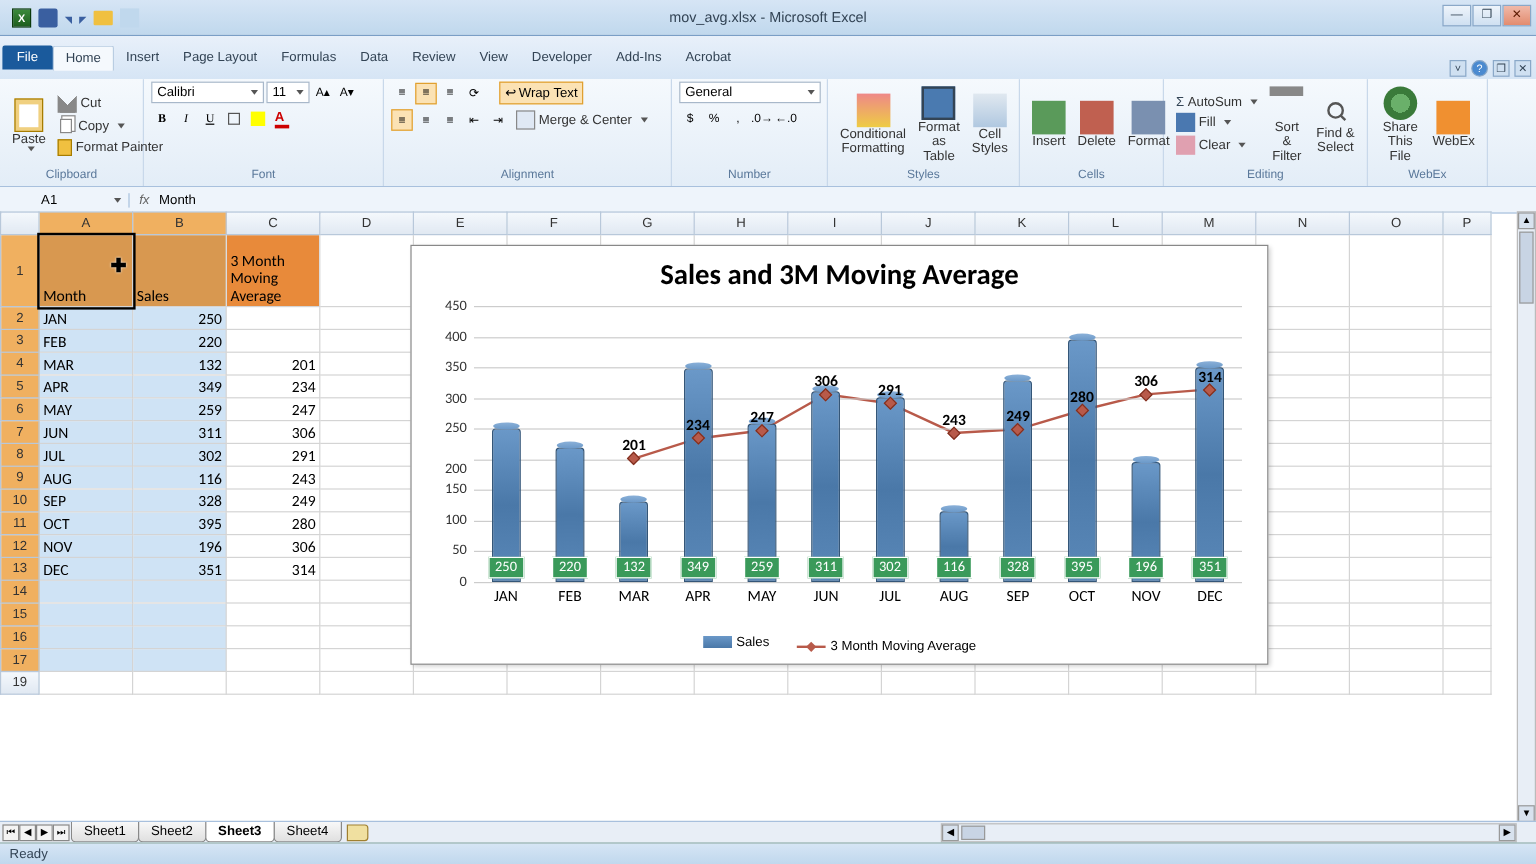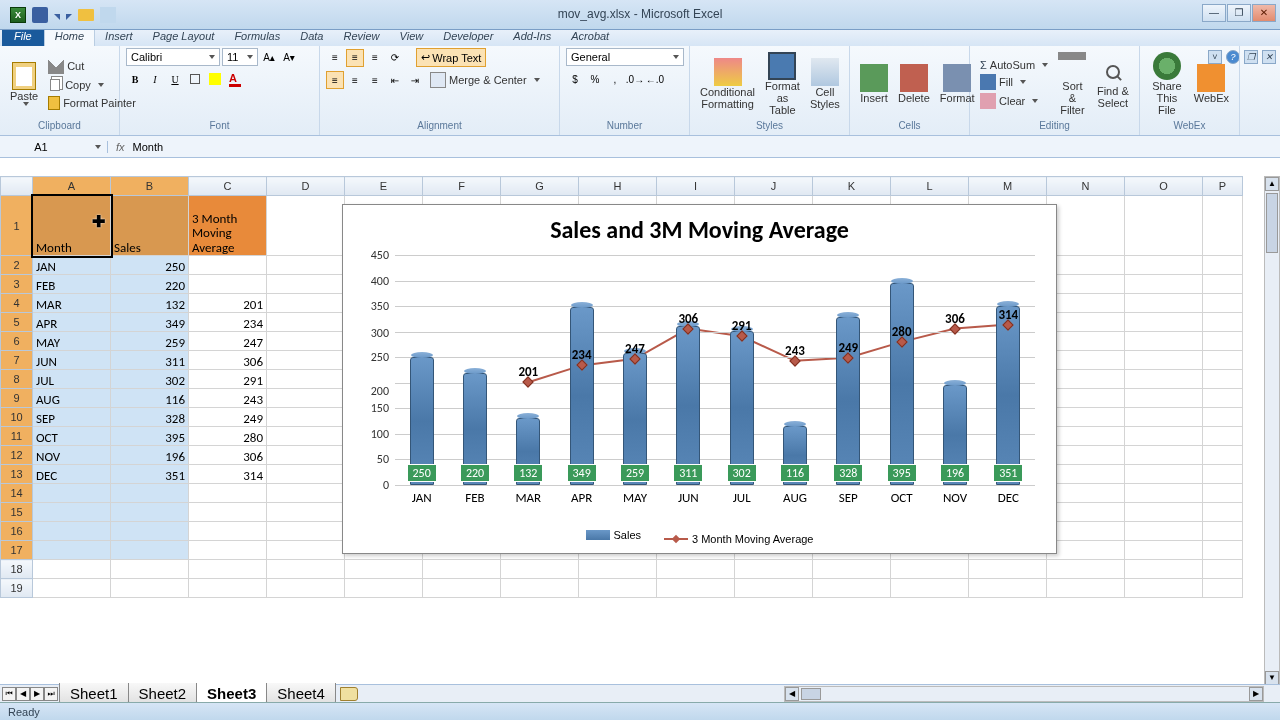--- a/index.html
+++ b/index.html
@@ -11,21 +11,21 @@
 .ic-save{background:#3a5fa0;border-radius:2px;}
 .ic-undo{width:0;height:0;border-top:6px solid #3a5fa0;border-left:6px solid transparent;margin-top:4px;}
 .ic-redo{width:0;height:0;border-top:6px solid #3a5fa0;border-right:6px solid transparent;margin-top:4px;}
 .ic-folder{background:#f0c040;border-radius:1px;height:12px;}
 .title { position:absolute; left:0; right:0; text-align:center; font-size:12px; color:#345; top:7px; pointer-events:none;}
 .winctl { position:absolute; right:4px; top:4px; display:flex; gap:1px;}
 .winbtn { width:24px; height:18px; background:linear-gradient(#eef4fb,#cfe0f1); border:1px solid #8aa8c8; text-align:center; line-height:16px; font-size:10px; color:#345;}
 .winbtn.close{background:linear-gradient(#f0b9a9,#e28b6e);color:#5b1a00;}
 .winctl2{position:absolute;right:4px;top:50px;display:flex;gap:4px;}
 .winctl2 span{width:14px;height:14px;background:#cfe0f1;border:1px solid #8aa8c8;font-size:9px;text-align:center;line-height:12px;color:#345;}
-.menubar{height:16px;background:linear-gradient(#e8f0fa,#d6e5f5);display:flex;align-items:flex-end;padding-left:2px;font-style:italic;}
+.menubar{height:36px;background:linear-gradient(#e8f0fa,#d6e5f5);display:flex;align-items:center;padding-left:2px;}
 .filetab{background:#1a5a9c;color:#fff;padding:4px 12px;font-size:11px;border-radius:2px 2px 0 0;}
 .mtab{padding:4px 10px;color:#345;cursor:default;}
 .mtab.active{background:#f5f9fd;border:1px solid #b9cde2;border-bottom:none;border-radius:2px 2px 0 0;}
 .ribbon{height:90px;background:linear-gradient(#f5f9fd,#e3edf7);border-bottom:1px solid #a8c0dd;display:flex;}
 .rgroup{border-right:1px solid #c8d8ea;padding:2px 6px;display:flex;flex-direction:column;justify-content:space-between;position:relative;}
 .rgroup-label{text-align:center;font-size:10px;color:#5a789a;padding-bottom:2px;}
 .rgroup-body{flex:1;display:flex;align-items:center;gap:2px;}
 .rcol{display:flex;flex-direction:column;gap:1px;}
 .rbtn{padding:1px 4px;display:flex;align-items:center;gap:3px;font-size:11px;color:#333;white-space:nowrap;}
 .ic{width:16px;height:16px;display:inline-block;}
@@ -93,21 +93,21 @@
 .line-lbl{position:absolute;font-size:13px;font-family:Calibri;font-weight:bold;transform:translate(-50%,-120%);}
 svg.line-path{position:absolute;left:0;top:0;width:100%;height:100%;pointer-events:none;}
 .legend{position:absolute;bottom:8px;left:0;right:0;text-align:center;font-size:13px;font-family:Calibri;}
 .leg-item{display:inline-flex;align-items:center;gap:4px;margin:0 10px;}
 .leg-bar{width:24px;height:10px;background:linear-gradient(#6a98c8,#4a78a8);}
 .leg-line{width:24px;height:2px;background:#b85a4a;position:relative;}
 .leg-line::after{content:"";position:absolute;left:50%;top:50%;width:6px;height:6px;background:#b85a4a;transform:translate(-50%,-50%) rotate(45deg);}
 .sheet-tabs{position:absolute;bottom:18px;left:0;right:0;height:18px;background:#e8eef6;border-top:1px solid #a8c0dd;display:flex;align-items:center;}
 .nav-btns{display:flex;padding:0 2px;}
 .nav-btn{width:14px;height:14px;border:1px solid #888;background:#f4f4f4;font-size:8px;text-align:center;line-height:12px;}
-.stab{padding:2px 10px;background:linear-gradient(#f8f8f8,#e0e0e0);border:1px solid #888;border-top:none;font-size:15px;border-radius:0 0 4px 4px;margin-left:-1px;}
+.stab{padding:2px 10px;background:linear-gradient(#f8f8f8,#e0e0e0);border:1px solid #888;border-top:none;font-size:11px;border-radius:0 0 4px 4px;margin-left:-1px;}
 .stab.active{background:#fff;font-weight:bold;}
 .new-sheet{width:18px;height:14px;margin-left:4px;background:#f0e0a0;border:1px solid #a08030;border-radius:0 3px 3px 0;}
 .hscroll{position:absolute;right:16px;bottom:18px;width:480px;height:16px;background:#e8eef6;border:1px solid #bbb;display:flex;}
 .hscroll .thumb{position:absolute;left:16px;width:20px;top:1px;bottom:1px;background:#c8d4e4;border:1px solid #999;}
 .vscroll{position:absolute;right:0;top:176px;bottom:34px;width:16px;background:#e8eef6;border:1px solid #bbb;}
 .vscroll .thumb{position:absolute;top:16px;height:60px;left:1px;right:1px;background:#c8d4e4;border:1px solid #999;}
 .statusbar{position:absolute;bottom:0;left:0;right:0;height:18px;background:linear-gradient(#d6e5f5,#c0d8ed);border-top:1px solid #8aa;display:flex;align-items:center;font-size:11px;color:#345;padding:0 8px;justify-content:space-between;}
 .stat-right{display:flex;gap:14px;align-items:center;}
 .view-btn{width:18px;height:14px;border:1px solid #888;background:#f0f0f0;}
 .view-btn.on{background:#fbe2b4;}
@@ -687,39 +687,20 @@
             <td class="cell"></td>
             <td class="cell"></td>
             <td class="cell"></td>
             <td class="cell"></td>
             <td class="cell"></td>
             <td class="cell"></td>
             <td class="cell"></td>
             <td class="cell"></td>
           </tr>
           <tr>
-            <td class="rowhdr ">18</td>
-            <td class="cell "></td>
-            <td class="cell "></td>
-            <td class="cell"></td>
-            <td class="cell"></td>
-            <td class="cell"></td>
-            <td class="cell"></td>
-            <td class="cell"></td>
-            <td class="cell"></td>
-            <td class="cell"></td>
-            <td class="cell"></td>
-            <td class="cell"></td>
-            <td class="cell"></td>
-            <td class="cell"></td>
-            <td class="cell"></td>
-            <td class="cell"></td>
-            <td class="cell"></td>
-          </tr>
-          <tr>
             <td class="rowhdr ">19</td>
             <td class="cell "></td>
             <td class="cell "></td>
             <td class="cell"></td>
             <td class="cell"></td>
             <td class="cell"></td>
             <td class="cell"></td>
             <td class="cell"></td>
             <td class="cell"></td>
             <td class="cell"></td>

